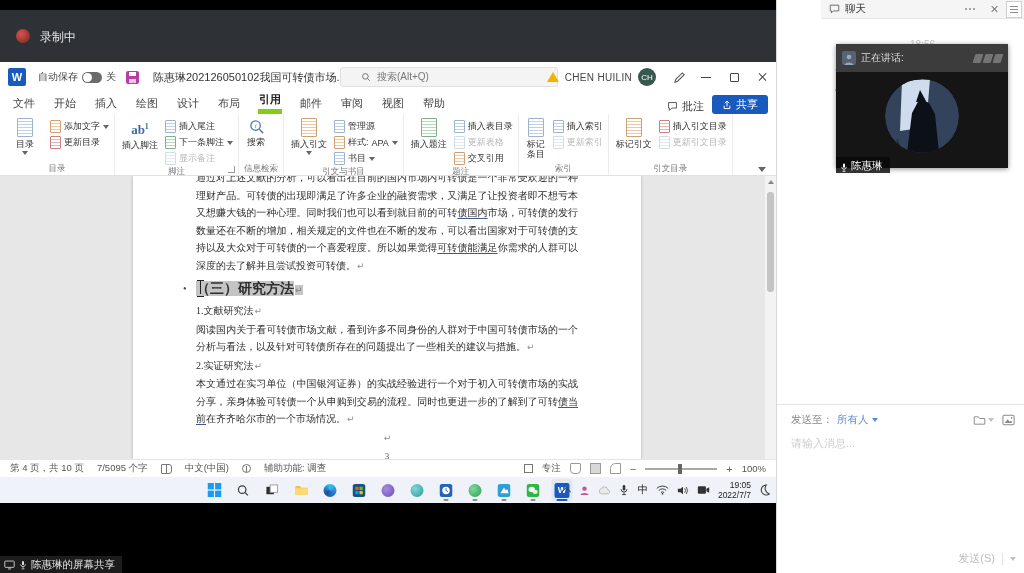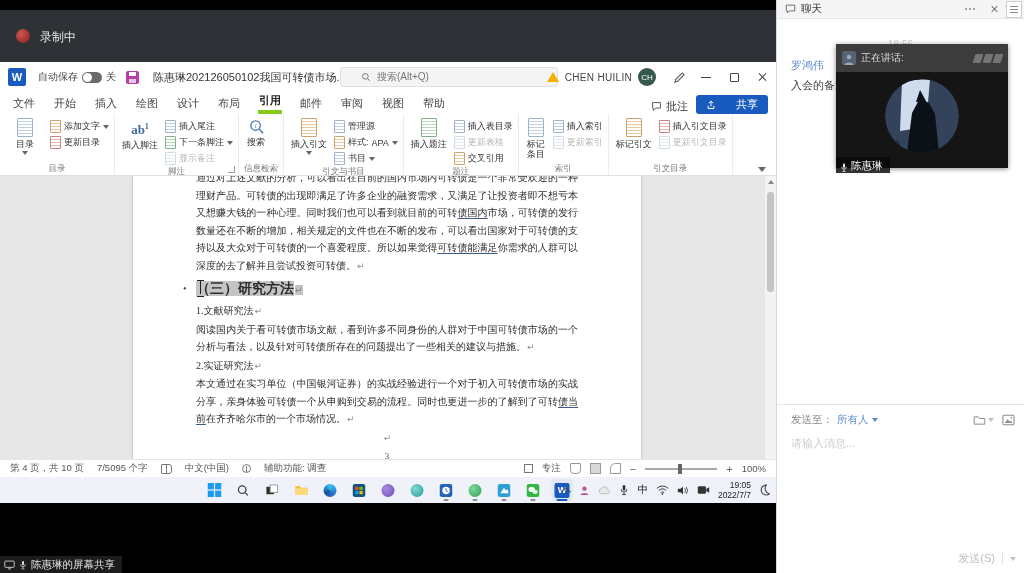--- a/index.html
+++ b/index.html
@@ -36,24 +36,24 @@
   .penbtn{width:26px;height:30px;display:flex;align-items:center;justify-content:center;}
   .winbtn{width:28px;height:30px;display:flex;align-items:center;justify-content:center;}
   .minico{width:10px;height:1px;background:#444;}
   .maxico{width:9px;height:9px;border:1px solid #444;border-radius:1px;}
   .xicon{position:relative;width:10px;height:10px;}
   .xicon::before,.xicon::after{content:"";position:absolute;left:4.5px;top:0;width:1px;height:10px;background:#444;}
   .xicon::before{transform:rotate(45deg);}.xicon::after{transform:rotate(-45deg);}
 
   .menurow{position:relative;height:22px;display:flex;align-items:center;padding-left:12px;}
   .mtab{font-size:11px;color:#444;margin-right:17px;padding:2px 1px;cursor:default;}
-  .mtab.active{color:#222;font-weight:bold;border-bottom:6px solid #84cc16;}
+  .mtab.active{color:#222;font-weight:bold;border-bottom:8px solid #84cc16;}
   .mr-right{position:absolute;right:8px;top:0;height:22px;display:flex;align-items:flex-end;gap:8px;}
   .commentsbtn{display:flex;align-items:center;gap:4px;font-size:11px;color:#333;}
-  .sharebtn{display:flex;align-items:center;gap:20px;font-size:11px;color:#fff;background:#185abd;border-radius:3px;padding:2px 10px;margin-top:8px;}
+  .sharebtn{display:flex;align-items:center;gap:4px;font-size:11px;color:#fff;background:#185abd;border-radius:3px;padding:2px 10px;margin-top:8px;}
 
   .ribbon{position:relative;height:62px;border-bottom:1px solid #e1e1e1;display:flex;background:#fff;}
   .rgroup{display:flex;flex-direction:column;border-right:1px solid #ececec;padding:3px 5px 0;position:relative;}
   .rgc{flex:1;display:flex;align-items:flex-start;gap:5px;}
   .rglabel{height:13px;font-size:8.5px;color:#7a7a7a;text-align:center;line-height:12px;}
   .bigbtn{display:flex;flex-direction:column;align-items:center;gap:2px;width:40px;padding-top:1px;font-size:9px;color:#333;text-align:center;line-height:10px;}
   .bigbtn.narrow{width:24px;}
   .smallcol{display:flex;flex-direction:column;gap:3px;padding-top:3px;}
   .smallbtn{display:flex;align-items:center;gap:3px;font-size:9px;color:#333;white-space:nowrap;}
   .smallbtn.disabled{color:#b8b8b8;}
@@ -118,21 +118,21 @@
   .tray{position:absolute;right:6px;top:0;height:26px;display:flex;align-items:center;gap:8px;color:#333;}
   .chev{width:7px;height:7px;border-left:1.5px solid #444;border-top:1.5px solid #444;transform:rotate(45deg) translateY(2px);}
   .ime{font-size:10.5px;color:#222;}
   .clockblk{text-align:right;font-size:8.5px;line-height:10px;color:#222;}
 
   
   .sharebanner{position:absolute;left:0;top:556px;height:17px;background:#1c1c1c;display:flex;align-items:center;
     gap:4px;padding:0 7px 0 4px;color:#e3e3e3;font-size:10.5px;}
 
   
-  .chat{position:absolute;left:776px;top:0;width:248px;height:573px;background:#fff;border-left:1px solid #d8d8d8;}
+  .chat{position:absolute;left:776px;top:0;width:248px;height:573px;background:#fff;border-left:1px solid #d8d8d8;padding-left:44px;}
   .chat-header{position:relative;height:19px;background:#f5f5f5;border-bottom:1px solid #e7e7e7;
     display:flex;align-items:center;gap:5px;padding:0 26px 0 8px;font-size:10.5px;color:#3c3c3c;}
   .dots3{margin-left:auto;display:flex;gap:2px;padding:4px 2px;}
   .dots3 i{width:2px;height:2px;border-radius:50%;background:#888;}
   .hx{position:relative;width:8px;height:8px;margin-left:8px;}
   .hx::before,.hx::after{content:"";position:absolute;left:3.5px;top:0;width:1px;height:8px;background:#777;}
   .hx::before{transform:rotate(45deg);}.hx::after{transform:rotate(-45deg);}
   .panel-toggle{position:absolute;right:2px;top:1px;width:16px;height:17px;border:1px solid #cfcfcf;background:#fff;
     display:flex;flex-direction:column;gap:2px;align-items:center;justify-content:center;}
   .panel-toggle i{width:8px;height:1px;background:#8a8a8a;}

